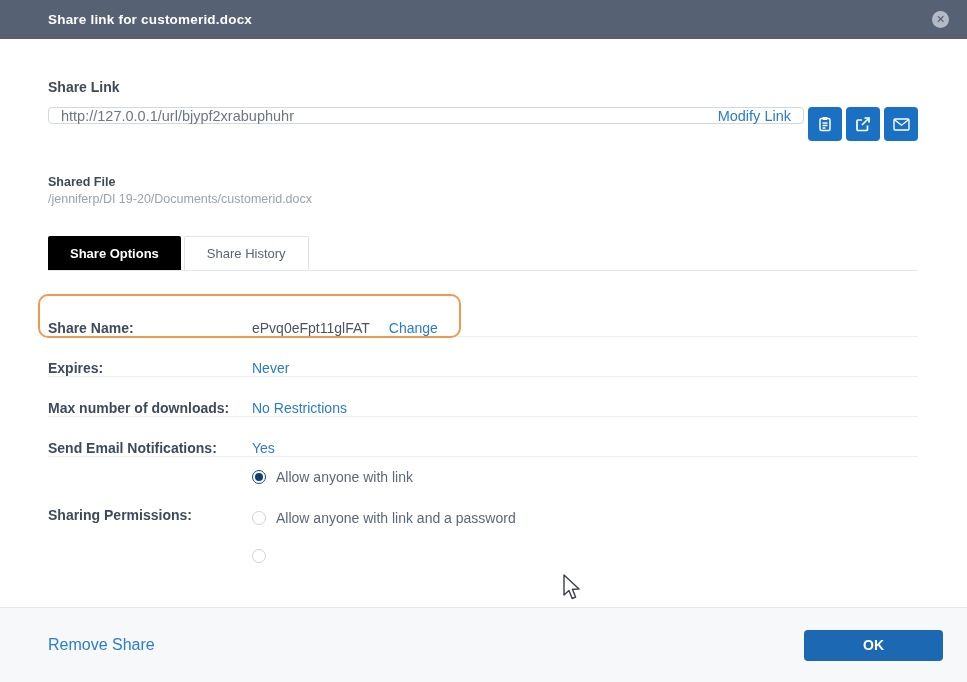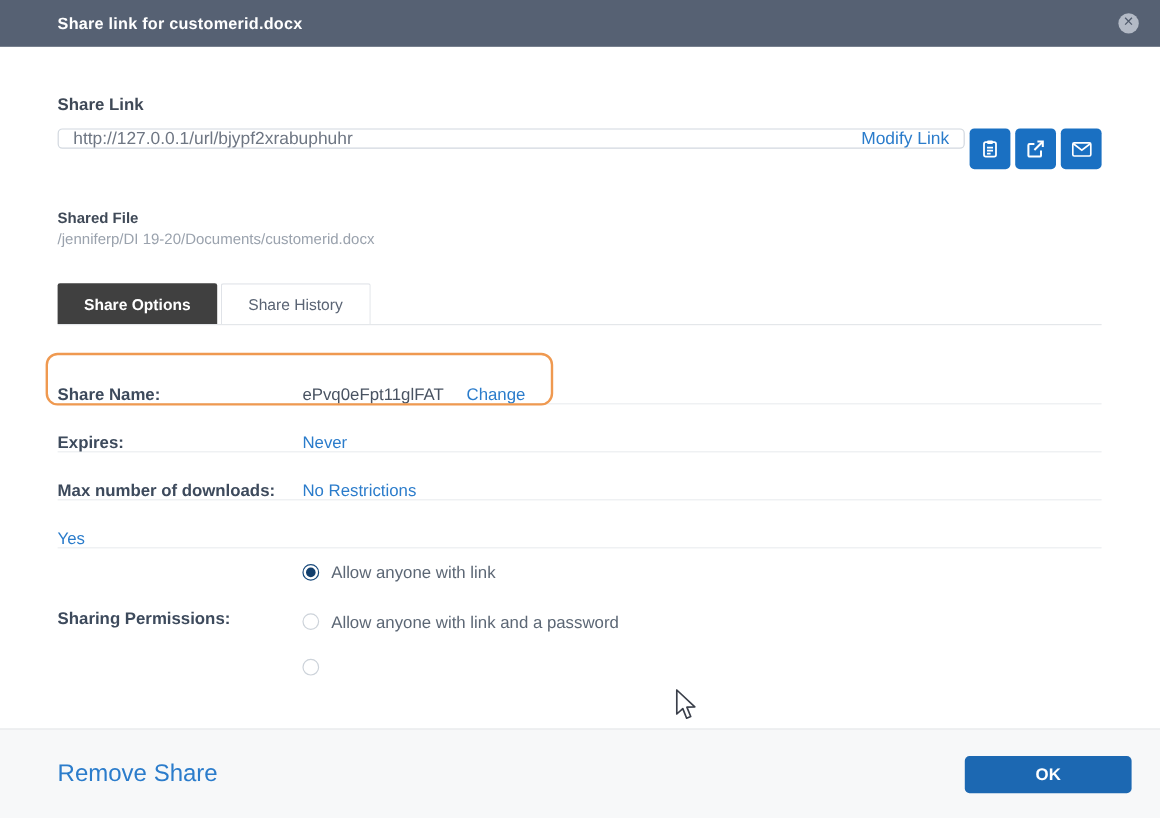--- a/index.html
+++ b/index.html
@@ -85,21 +85,21 @@
     align-items: flex-end;
   }
   .tab {
     height: 34px;
     display: flex; align-items: center; justify-content: center;
     font-size: 13px;
     cursor: pointer;
     padding: 0 22px;
   }
   .tab.active {
-    background: #404040;
+    background: #000000;
     color: #ffffff;
     font-weight: bold;
     border-radius: 2px 2px 0 0;
   }
   .tab.inactive {
     background: #ffffff;
     color: #5a6474;
     border: 1px solid #e0e3e8;
     border-bottom: none;
     border-radius: 2px 2px 0 0;
@@ -158,21 +158,21 @@
   
   .footer {
     position: absolute;
     left: 0; right: 0; bottom: 0;
     height: 75px;
     background: #f7f8f9;
     border-top: 1px solid #e7e8ea;
     display: flex; align-items: center;
     padding: 0 24px 0 48px;
   }
-  .remove-share { font-size: 20px; color: #2b7ccb; cursor: pointer; }
+  .remove-share { font-size: 16px; color: #2b7ccb; cursor: pointer; }
   .ok-button {
     margin-left: auto;
     width: 139px; height: 31px;
     background: #1c68b2;
     color: #ffffff;
     font-weight: bold;
     font-size: 14px;
     border: none;
     border-radius: 4px;
     cursor: pointer;
@@ -255,20 +255,21 @@
       <span class="row-label">Expires:</span>
       <span class="row-link">Never</span>
     </div>
 
     <div class="row">
       <span class="row-label">Max number of downloads:</span>
       <span class="row-link">No Restrictions</span>
     </div>
 
     <div class="row">
+      <span class="row-label">Send Email Notifications:</span>
       <span class="row-link">Yes</span>
     </div>
 
     <div class="row-permissions">
       <span class="row-label">Sharing Permissions:</span>
       <div class="choices">
         <div class="choice">
           <span class="radio selected"></span>
           <span>Allow anyone with link</span>
         </div>

